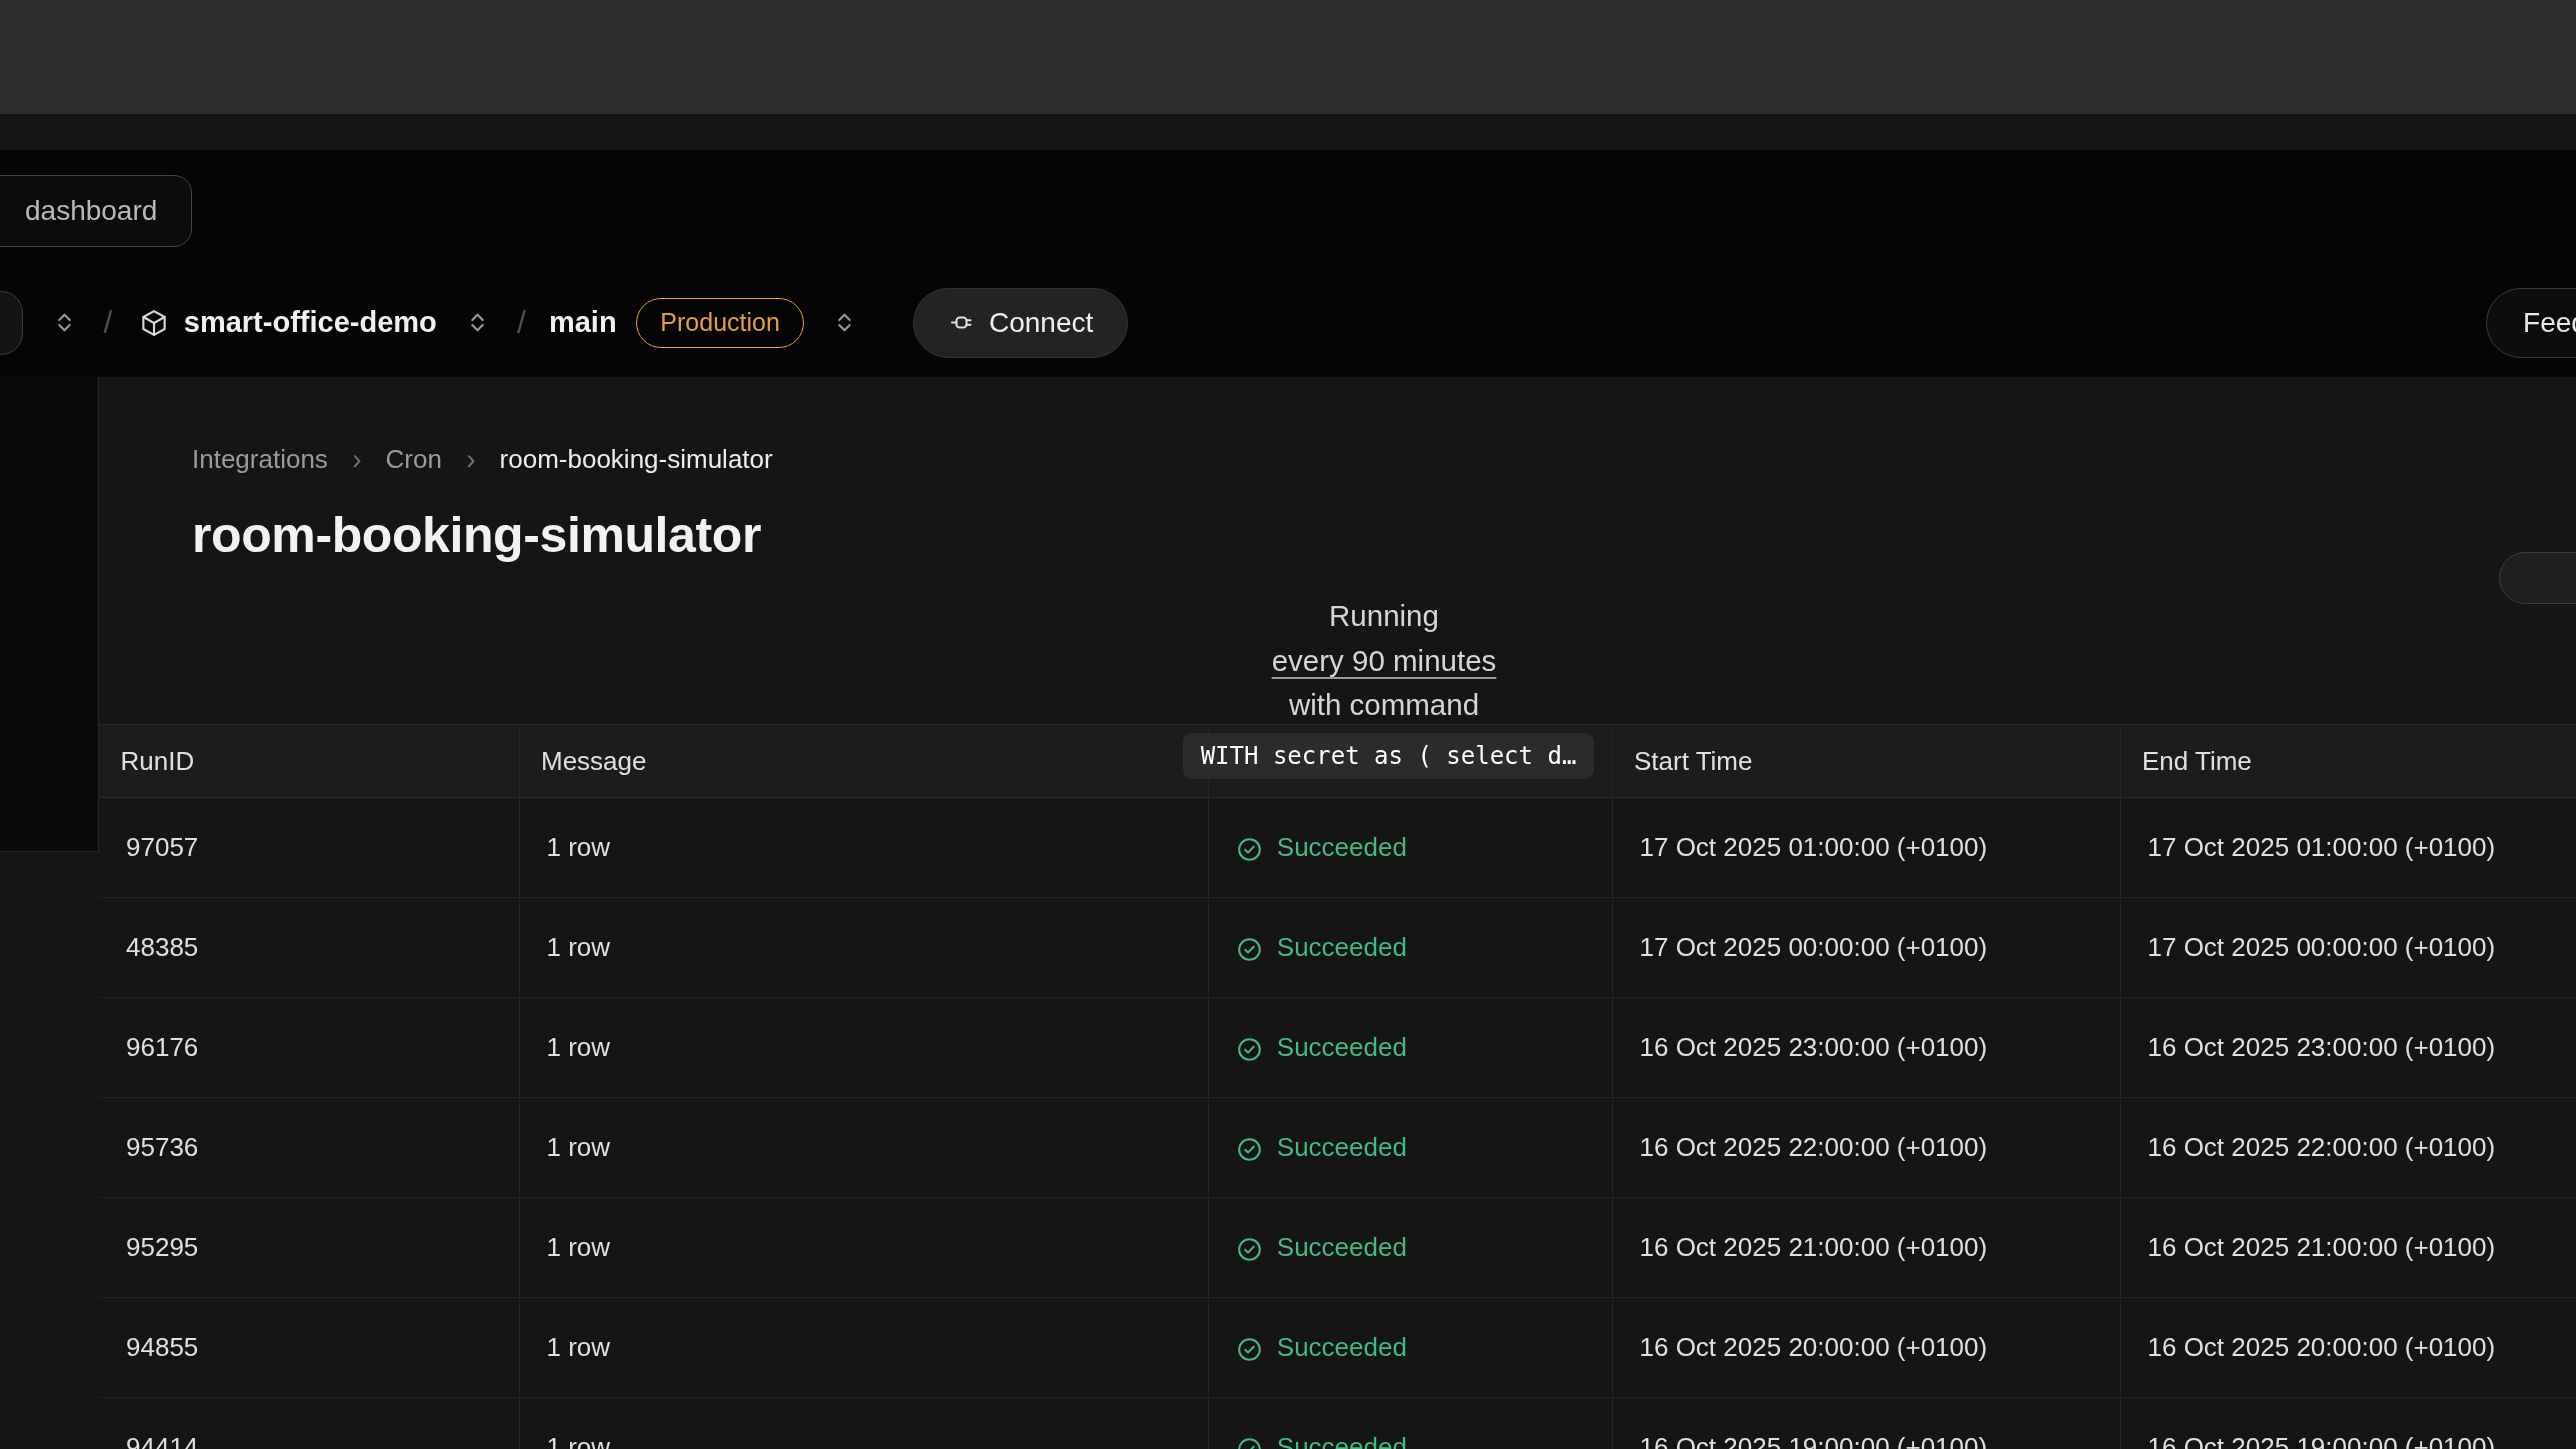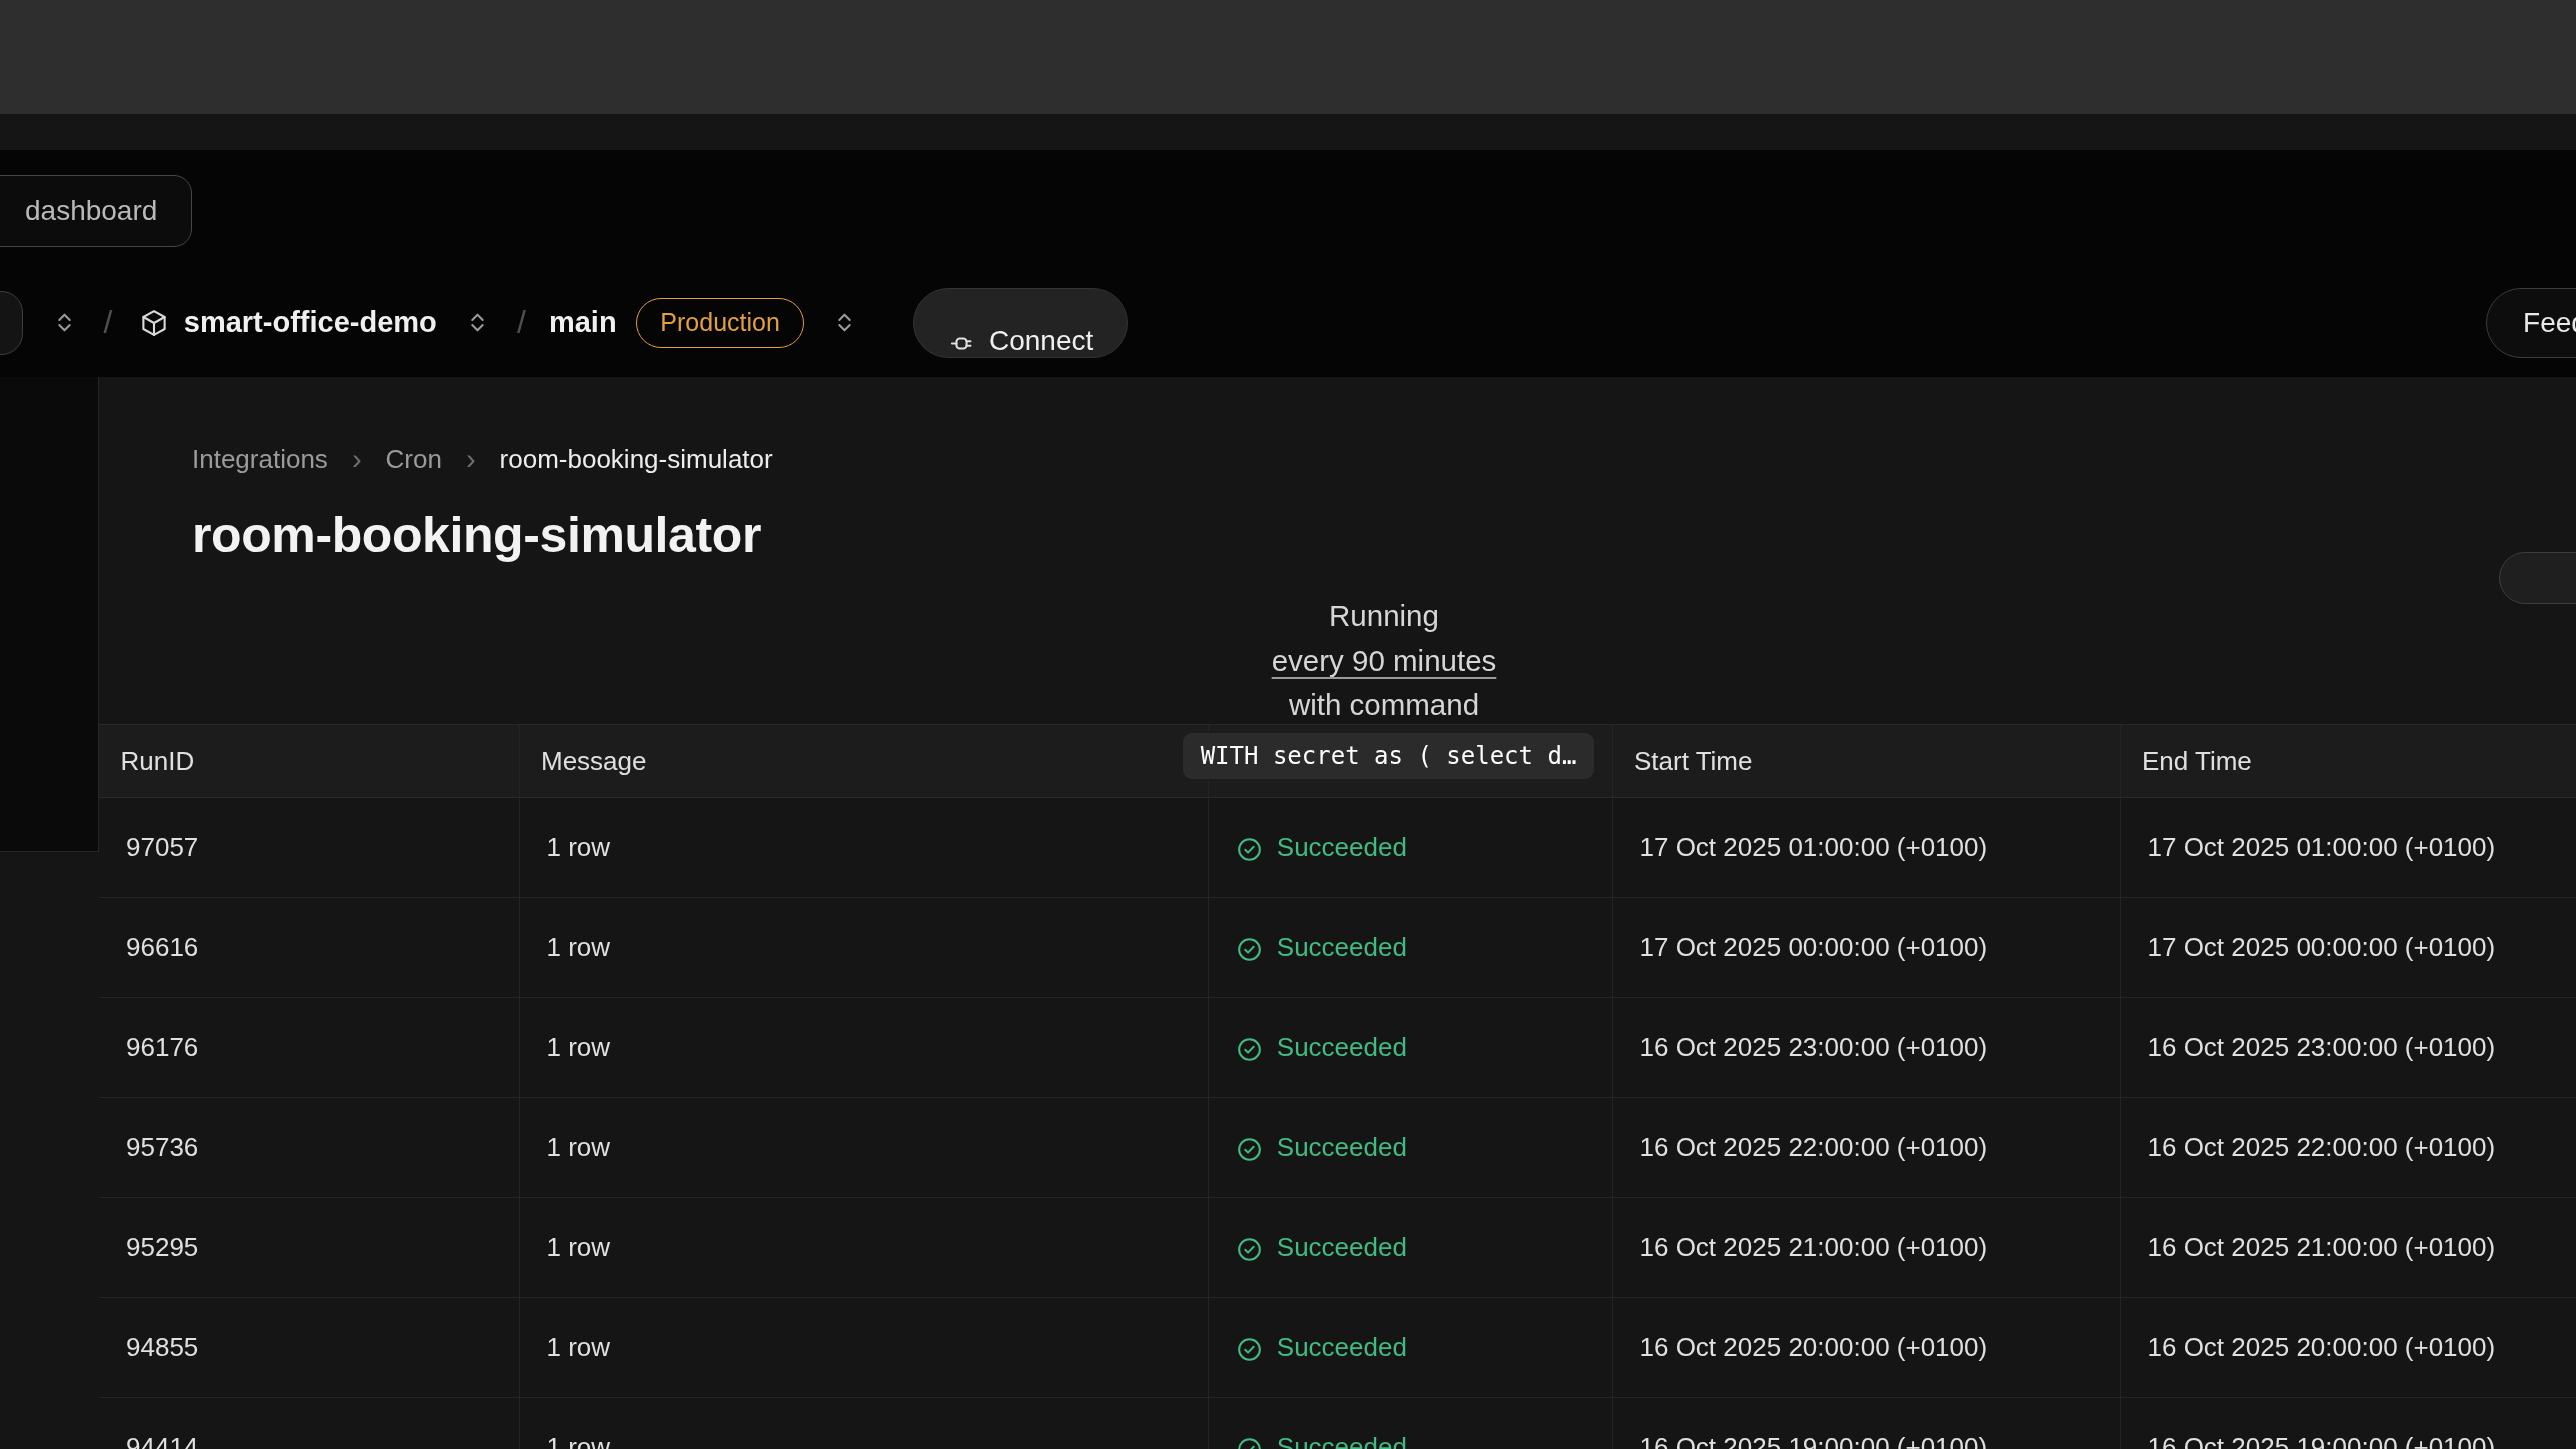--- a/index.html
+++ b/index.html
@@ -38,21 +38,21 @@
   .slash { margin-left:21.5px; color:#4f4f4f; font-size:32px; font-weight:300; }
   .cube-wrap { margin-left:27px; display:flex; align-items:center; }
   .navname { margin-left:14.3px; font-size:29px; font-weight:700; color:#f0f0f0; cursor:pointer; }
   .navname.branch { margin-left:23px; }
   .badge {
     margin-left:19.7px; height:50px; display:flex; align-items:center;
     padding:0 23px; border:1.8px solid var(--orange); border-radius:894px;
     color:var(--orange); font-size:25px;
   }
   .connect {
-    margin-left:50px; height:70px; display:flex; align-items:flex-end; gap:14.3px;
+    margin-left:50px; height:70px; display:flex; align-items:center; gap:14.3px;
     background:#232323; border:0.9px solid #333; border-radius:894px;
     padding:0 34px; color:#efefef; font-size:28px; cursor:pointer;
     font-family:"Liberation Sans", sans-serif;
   }
   .feedback {
     margin-left:auto; margin-right:-107px; height:70px; flex:0 0 auto;
     display:flex; align-items:center; padding:0 36px;
     background:#0d0d0d; border:1.8px solid #3c3c3c; border-radius:894px;
     color:#e8e8e8; font-size:28px; cursor:pointer;
     font-family:"Liberation Sans", sans-serif;
@@ -221,21 +221,21 @@
                   <circle cx="12" cy="12" r="9.2"></circle>
                   <path d="M8.2 12.3l2.5 2.5 5-5.2"></path>
                 </svg>
                 <span>Succeeded</span>
               </span>
             </td>
             <td>17 Oct 2025 01:00:00 (+0100)</td>
             <td>17 Oct 2025 01:00:00 (+0100)</td>
           </tr>
           <tr>
-            <td>96616</td>
+            <td>48385</td>
             <td>1 row</td>
             <td>
               <span class="status">
                 <svg width="27" height="27" viewBox="0 0 24 24" fill="none" stroke="#41bb82" stroke-width="1.8" stroke-linecap="round" stroke-linejoin="round">
                   <circle cx="12" cy="12" r="9.2"></circle>
                   <path d="M8.2 12.3l2.5 2.5 5-5.2"></path>
                 </svg>
                 <span>Succeeded</span>
               </span>
             </td>

